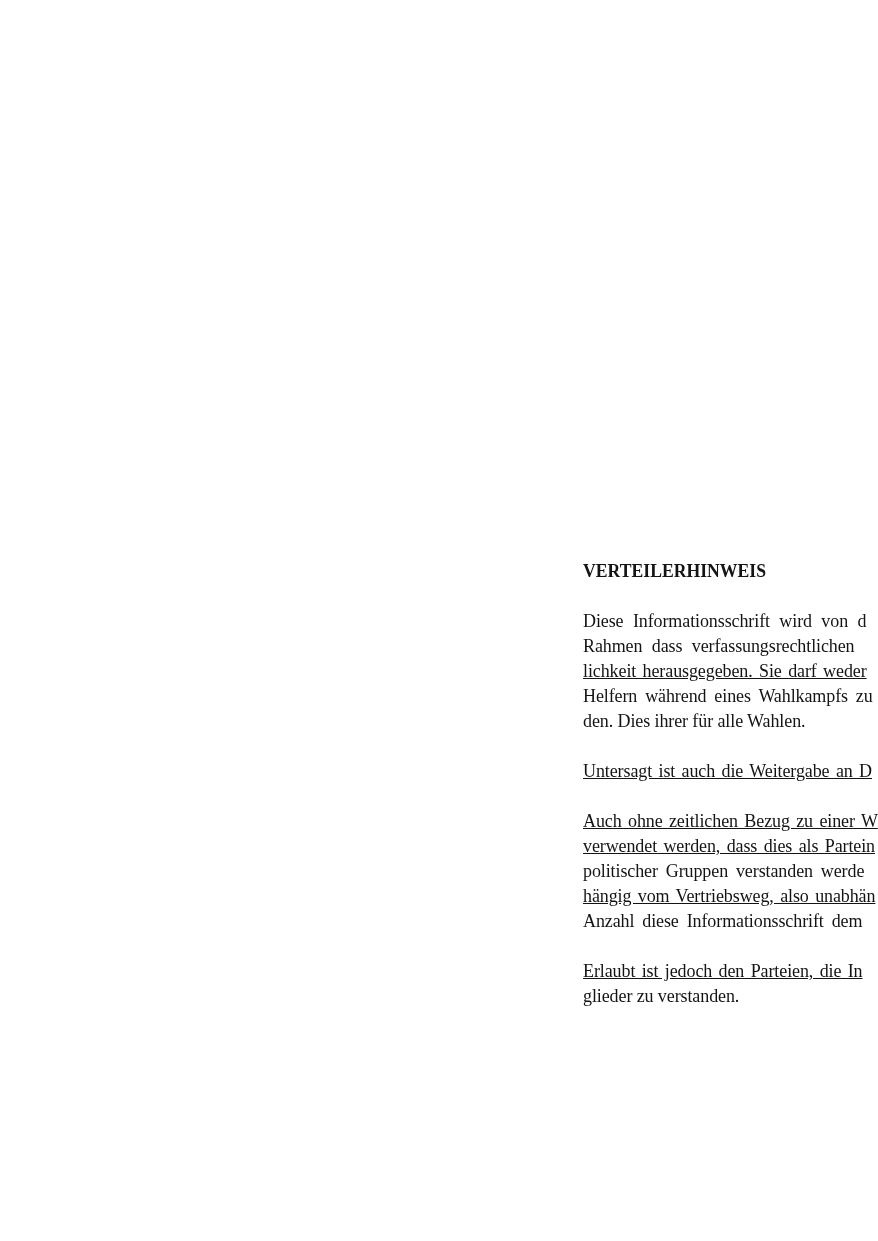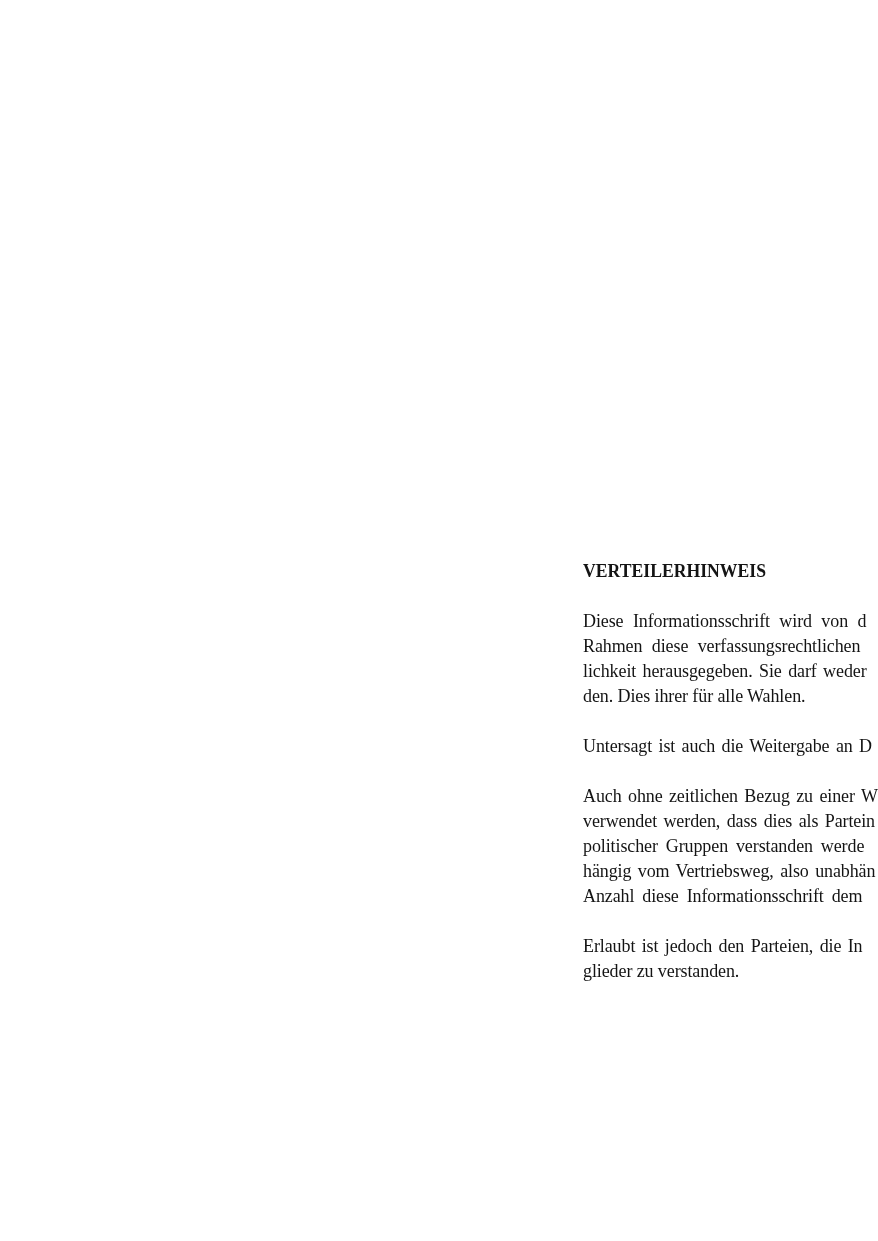--- a/index.html
+++ b/index.html
@@ -33,35 +33,36 @@
   .para {
     margin: 11px 0 25px 0;
   }
   .line {
     font-size: 18px;
     line-height: 25px;
     white-space: nowrap;
     letter-spacing: -0.1px;
   }
   .ws0 { word-spacing: 0; }
-  .ws1 { word-spacing: 2px; }
+  .ws1 { word-spacing: 2px; text-decoration: underline; }
   .ws2 { word-spacing: 3.5px; }
   .ws3 { word-spacing: 5px; }
 </style>
 </head>
 <body>
 
 <div class="notice">
 
   <div class="title">VERTEILERHINWEIS</div>
 
   <div class="para">
     <div class="line ws3">Diese Informationsschrift wird von d</div>
-    <div class="line ws3">Rahmen diese verfassungsrechtlichen</div>
+    <div class="line ws3">Rahmen dass verfassungsrechtlichen</div>
     <div class="line ws1">lichkeit herausgegeben. Sie darf weder</div>
+    <div class="line ws2">Helfern während eines Wahlkampfs zu</div>
     <div class="line ws0">den. Dies ihrer für alle Wahlen.</div>
   </div>
 
 
   <div class="para">
     <div class="line ws1">Untersagt ist auch die Weitergabe an D</div>
   </div>
 
   <div class="para">
     <div class="line ws1">Auch ohne zeitlichen Bezug zu einer W</div>

